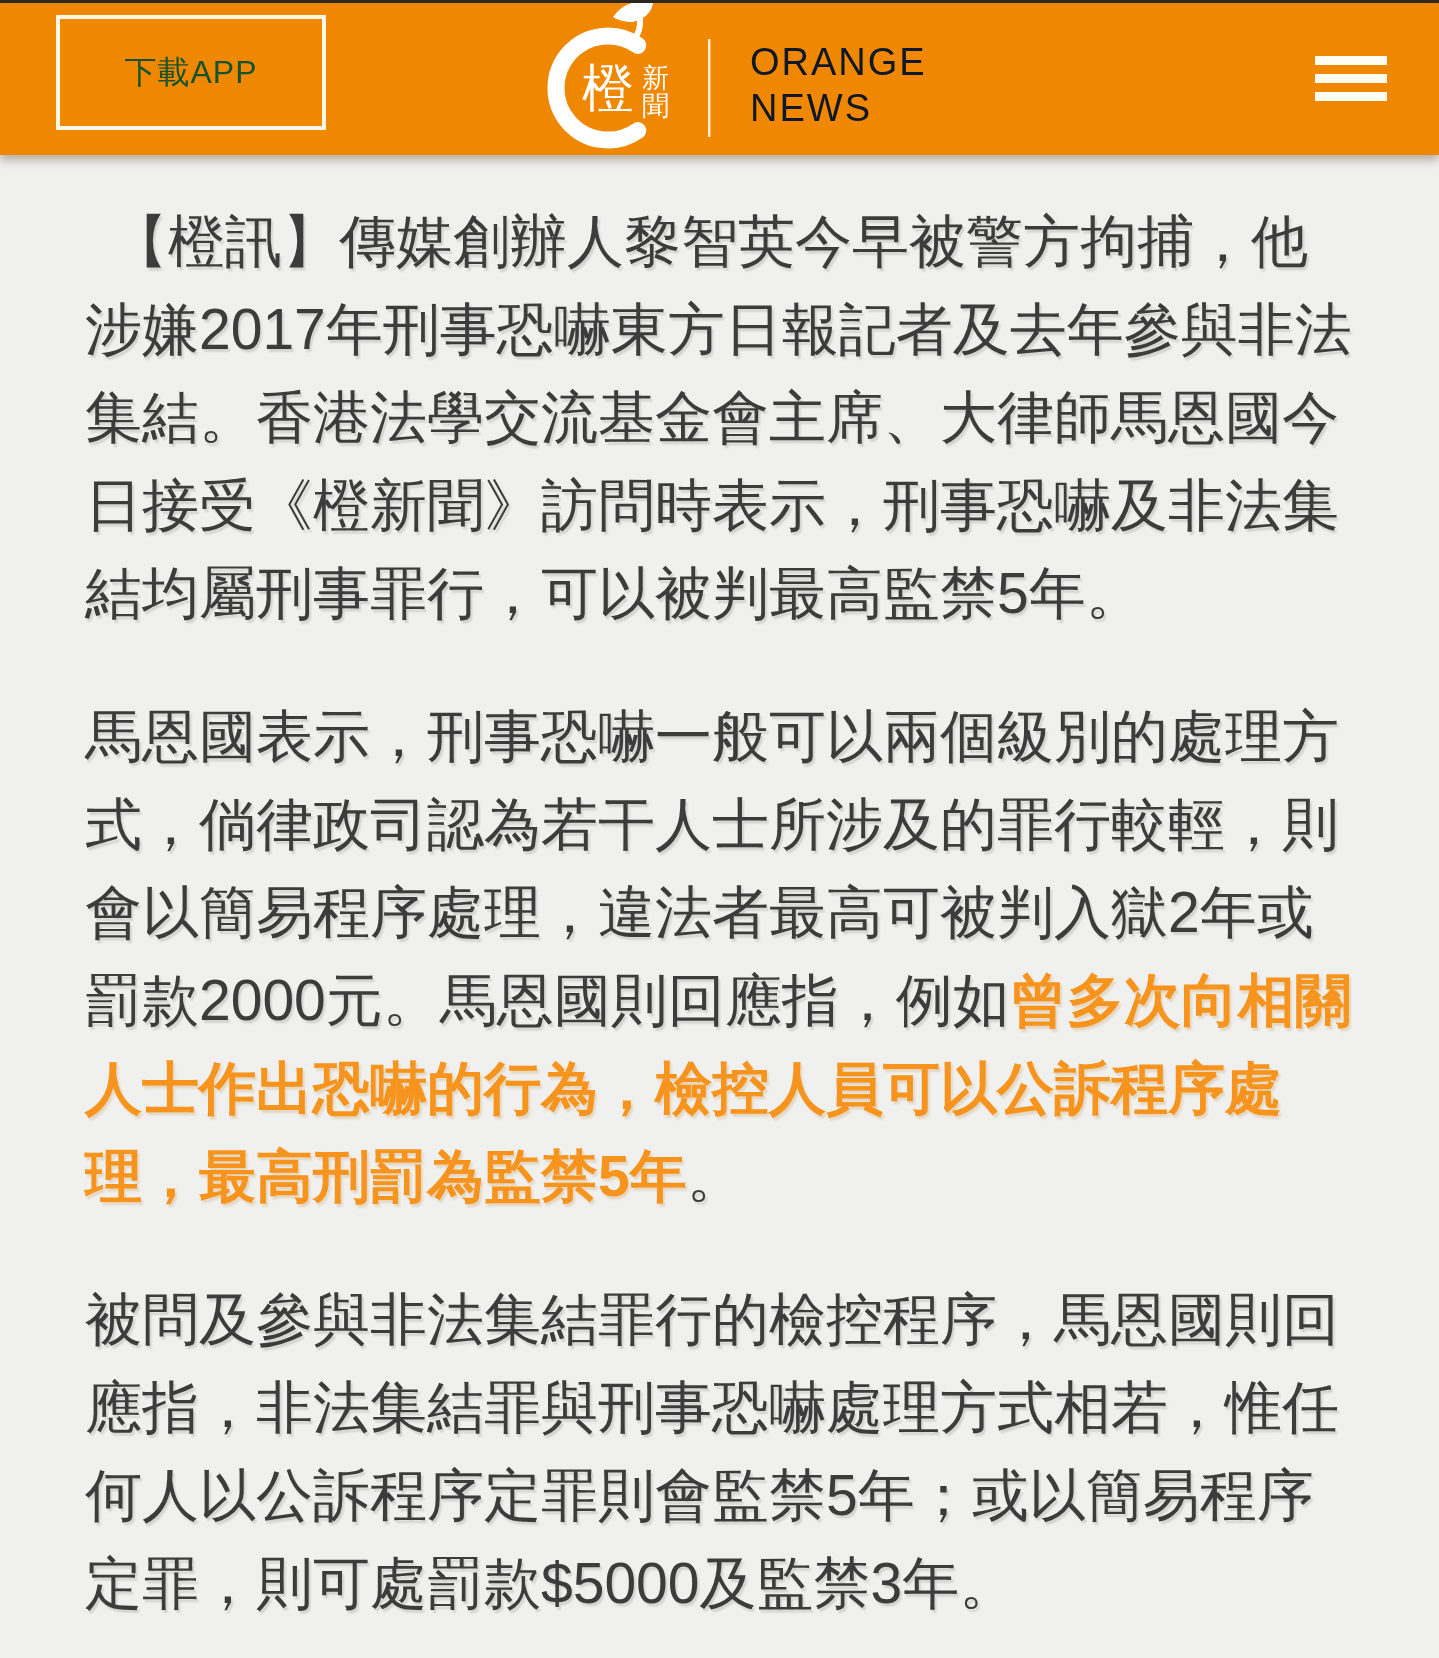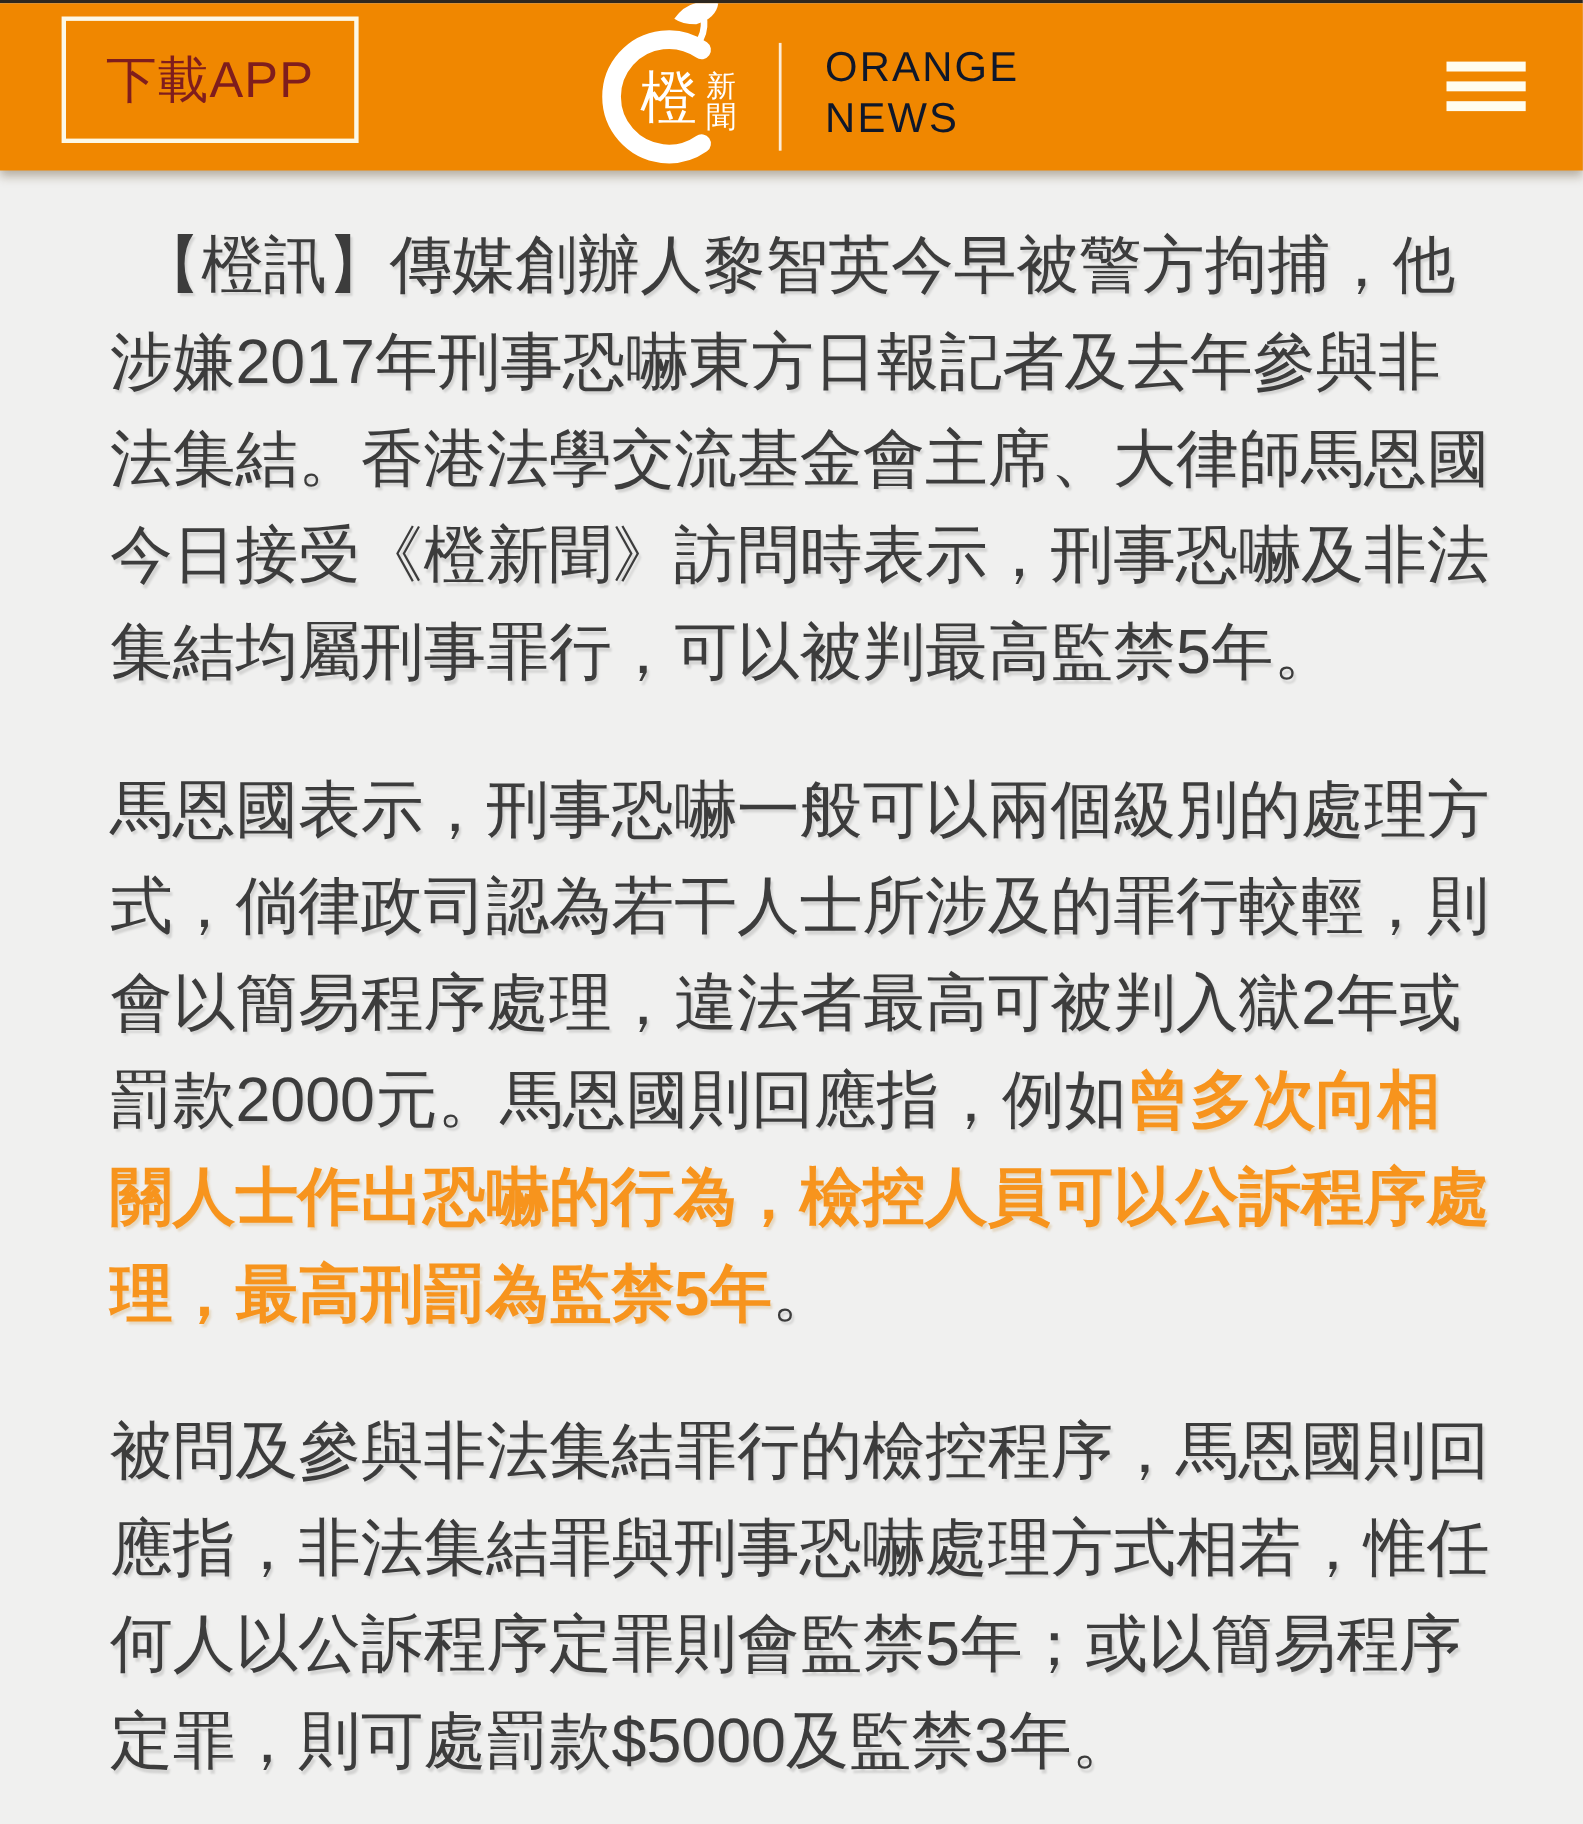--- a/index.html
+++ b/index.html
@@ -24,22 +24,22 @@
     z-index: 2;
   }
   .dl-btn {
     position: absolute;
     left: 56px;
     top: 12px;
     width: 270px;
     height: 115px;
     border: 4px solid #FCF8E6;
     background: transparent;
-    color: #7f1d1d;
-    font-size: 46px;
+    color: #14532d;
+    font-size: 32px;
     font-family: "Liberation Sans", sans-serif;
     display: flex;
     align-items: center;
     justify-content: center;
     letter-spacing: 1px;
     cursor: pointer;
     padding: 0;
   }
   .logo-group {
     position: absolute;
@@ -77,21 +77,21 @@
     width: 72px;
     height: 9px;
     background: #FFFDF0;
   }
   .article {
     padding: 42px 84px 0 85px;
   }
   .para {
     font-size: 57px;
     line-height: 88px;
-    margin: 0 0 55px 15px;
+    margin: 0 0 55px 0;
     color: #3C3C3C;
     text-shadow: 2px 3px 2px rgba(0, 0, 0, 0.12);
     text-align: left;
   }
   .para.indent { text-indent: 26px; }
   .hl {
     color: #F7941D;
     font-weight: 700;
     text-shadow: 2px 3px 2px rgba(180, 110, 0, 0.18);
   }

